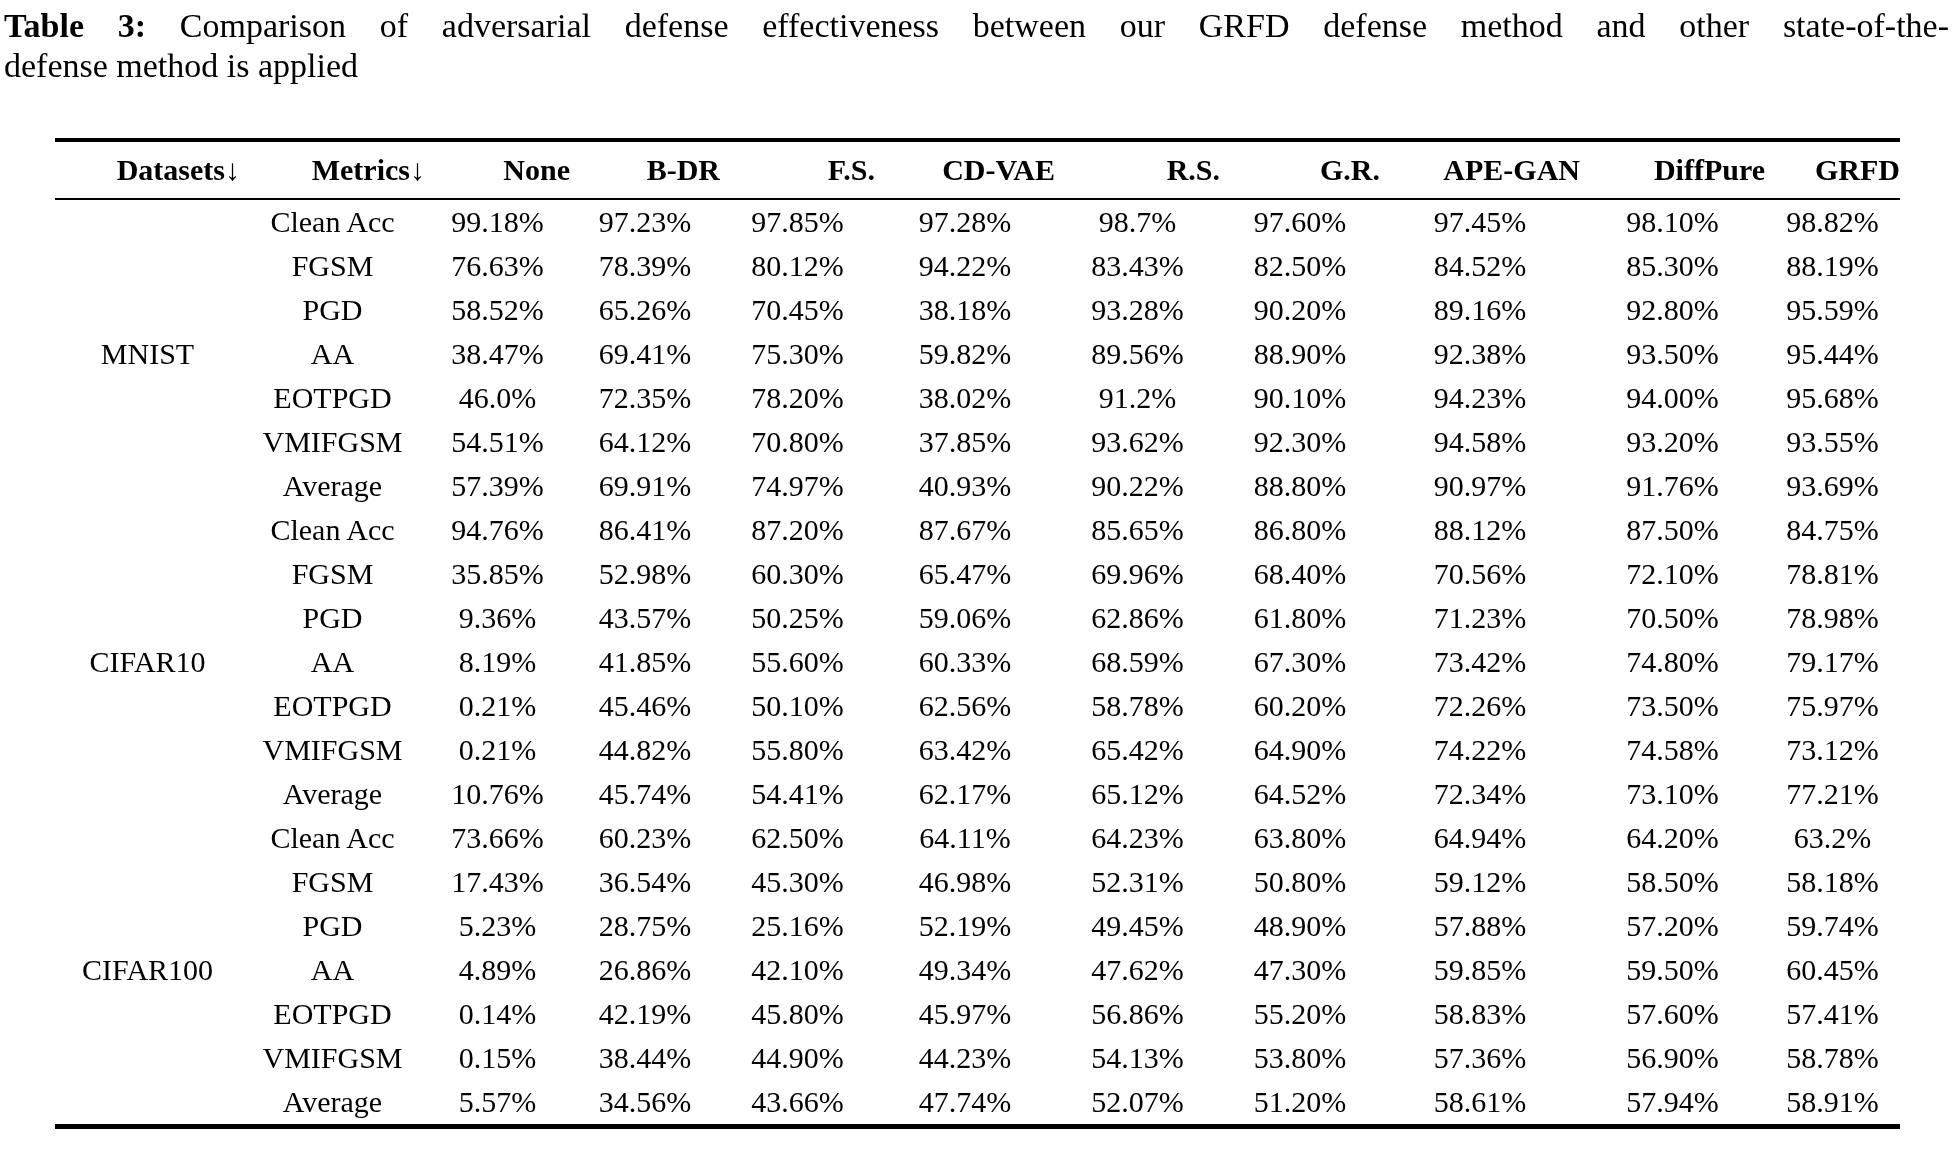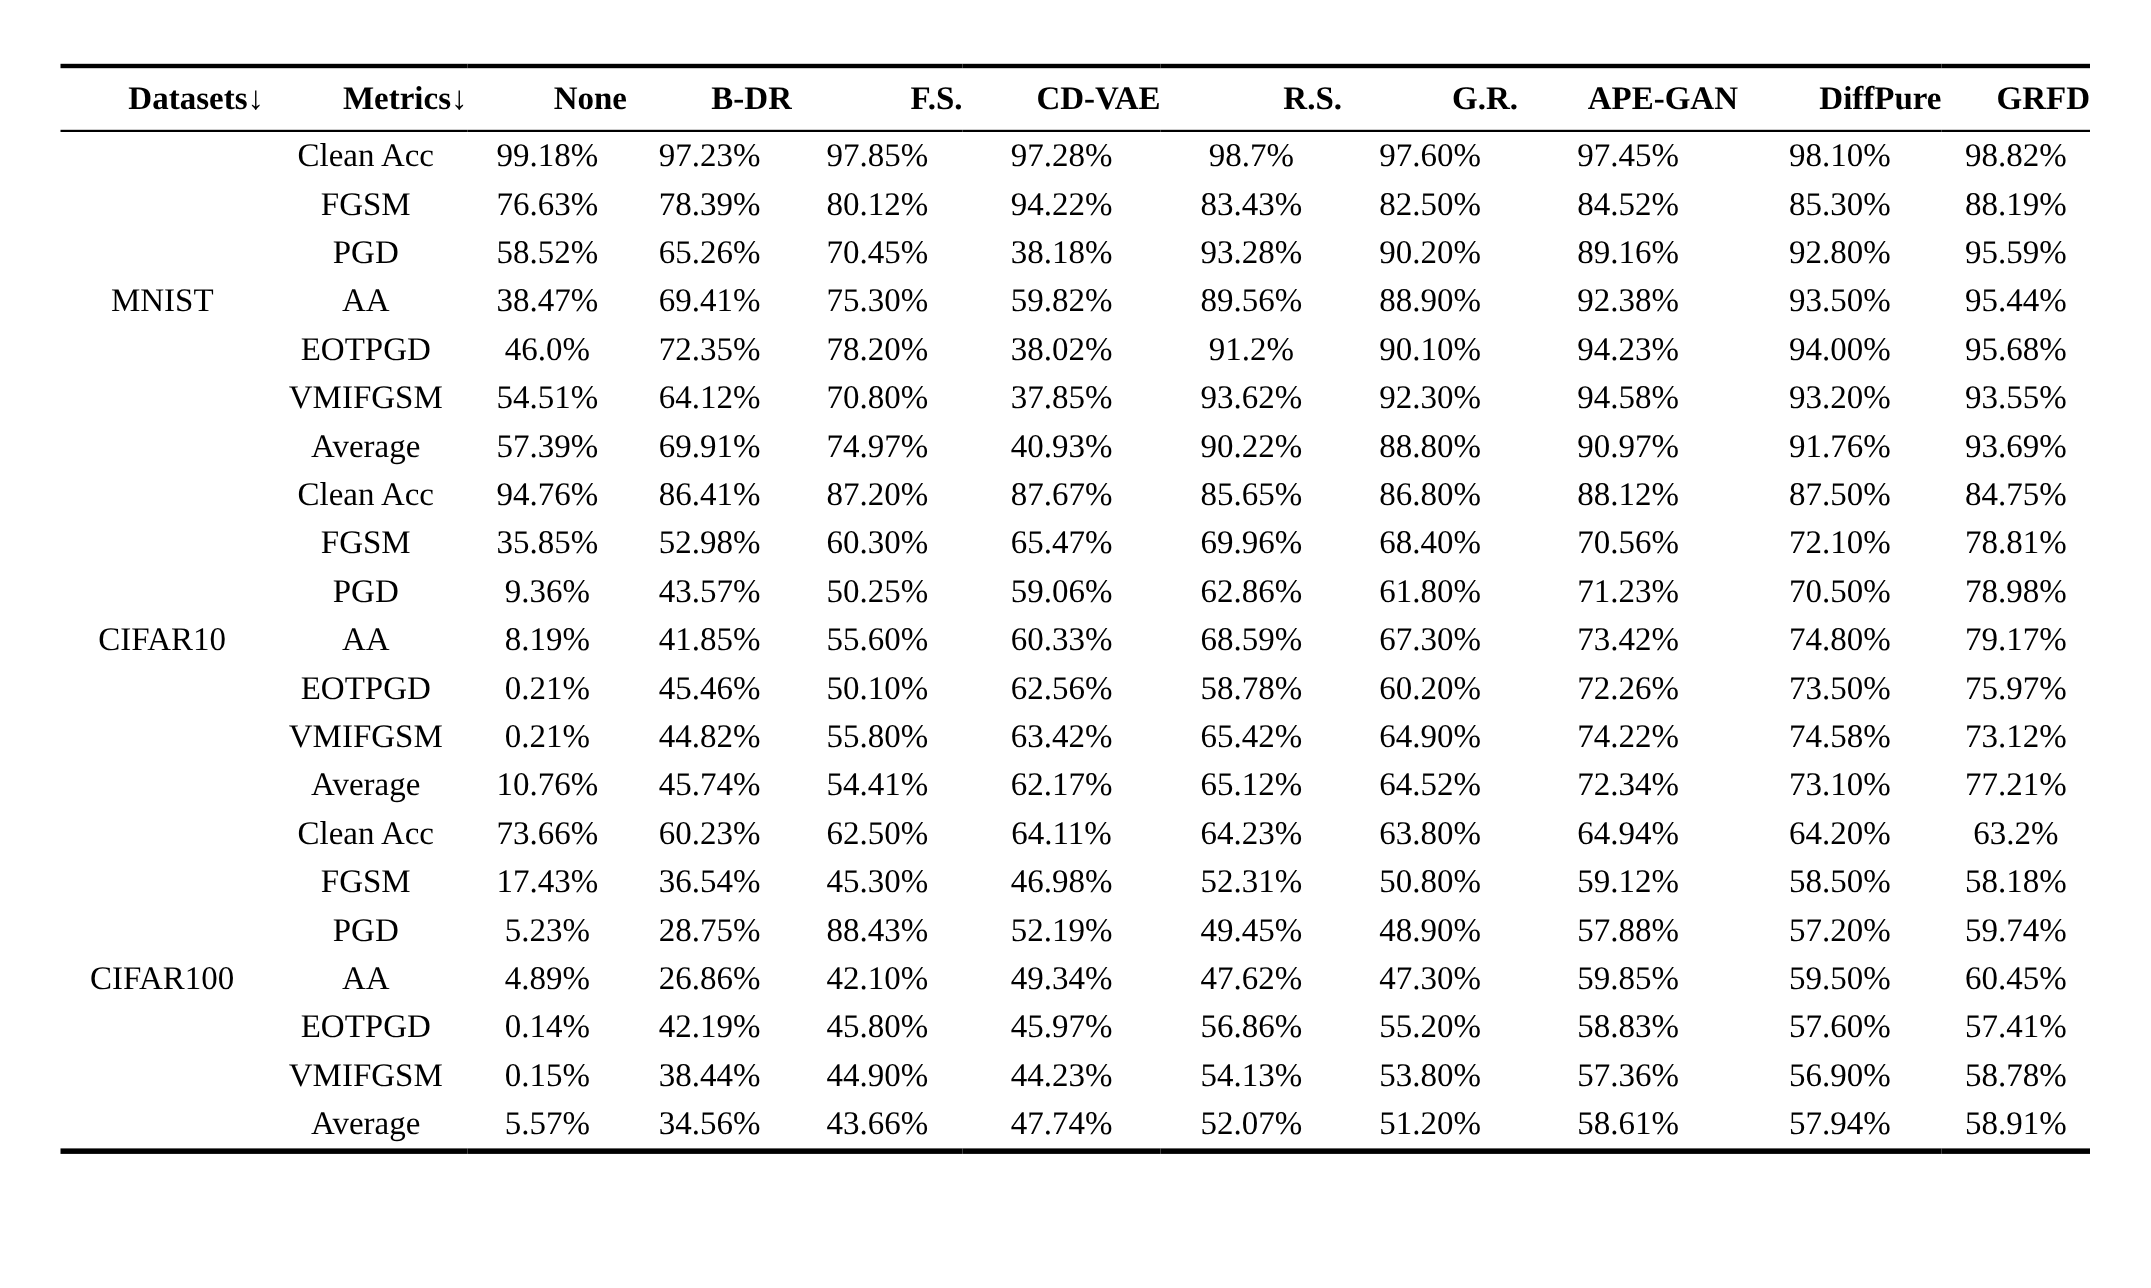--- a/index.html
+++ b/index.html
@@ -78,20 +78,22 @@
   col.c-apegan   { width: 200px; }
   col.c-diffpure { width: 185px; }
   col.c-grfd     { width: 135px; }
 </style>
 </head>
 <body>
 
 <div class="page">
 
   <p class="caption">
+    <span class="cap-line"><span class="cap-label">Table 3:</span> <span>Comparison of adversarial defense effectiveness between our GRFD defense method and other state-of-the-</span></span>
+    <span class="cap-line last">defense method is applied</span>
   </p>
 
   <table class="results">
     <colgroup>
       <col class="c-datasets">
         <col class="c-metrics">
         <col class="c-none">
         <col class="c-bdr">
       <col class="c-fs">
         <col class="c-cdvae">
@@ -309,21 +311,21 @@
           <td class="value-cell">52.31%</td>
           <td class="value-cell">50.80%</td>
           <td class="value-cell">59.12%</td>
           <td class="value-cell">58.50%</td>
           <td class="value-cell">58.18%</td>
         </tr>
         <tr>
           <td class="metric-cell">PGD</td>
           <td class="value-cell">5.23%</td>
           <td class="value-cell">28.75%</td>
-          <td class="value-cell">88.43%</td>
+          <td class="value-cell">25.16%</td>
           <td class="value-cell">52.19%</td>
           <td class="value-cell">49.45%</td>
           <td class="value-cell">48.90%</td>
           <td class="value-cell">57.88%</td>
           <td class="value-cell">57.20%</td>
           <td class="value-cell">59.74%</td>
         </tr>
         <tr>
           <td class="metric-cell">AA</td>
           <td class="value-cell">4.89%</td>

